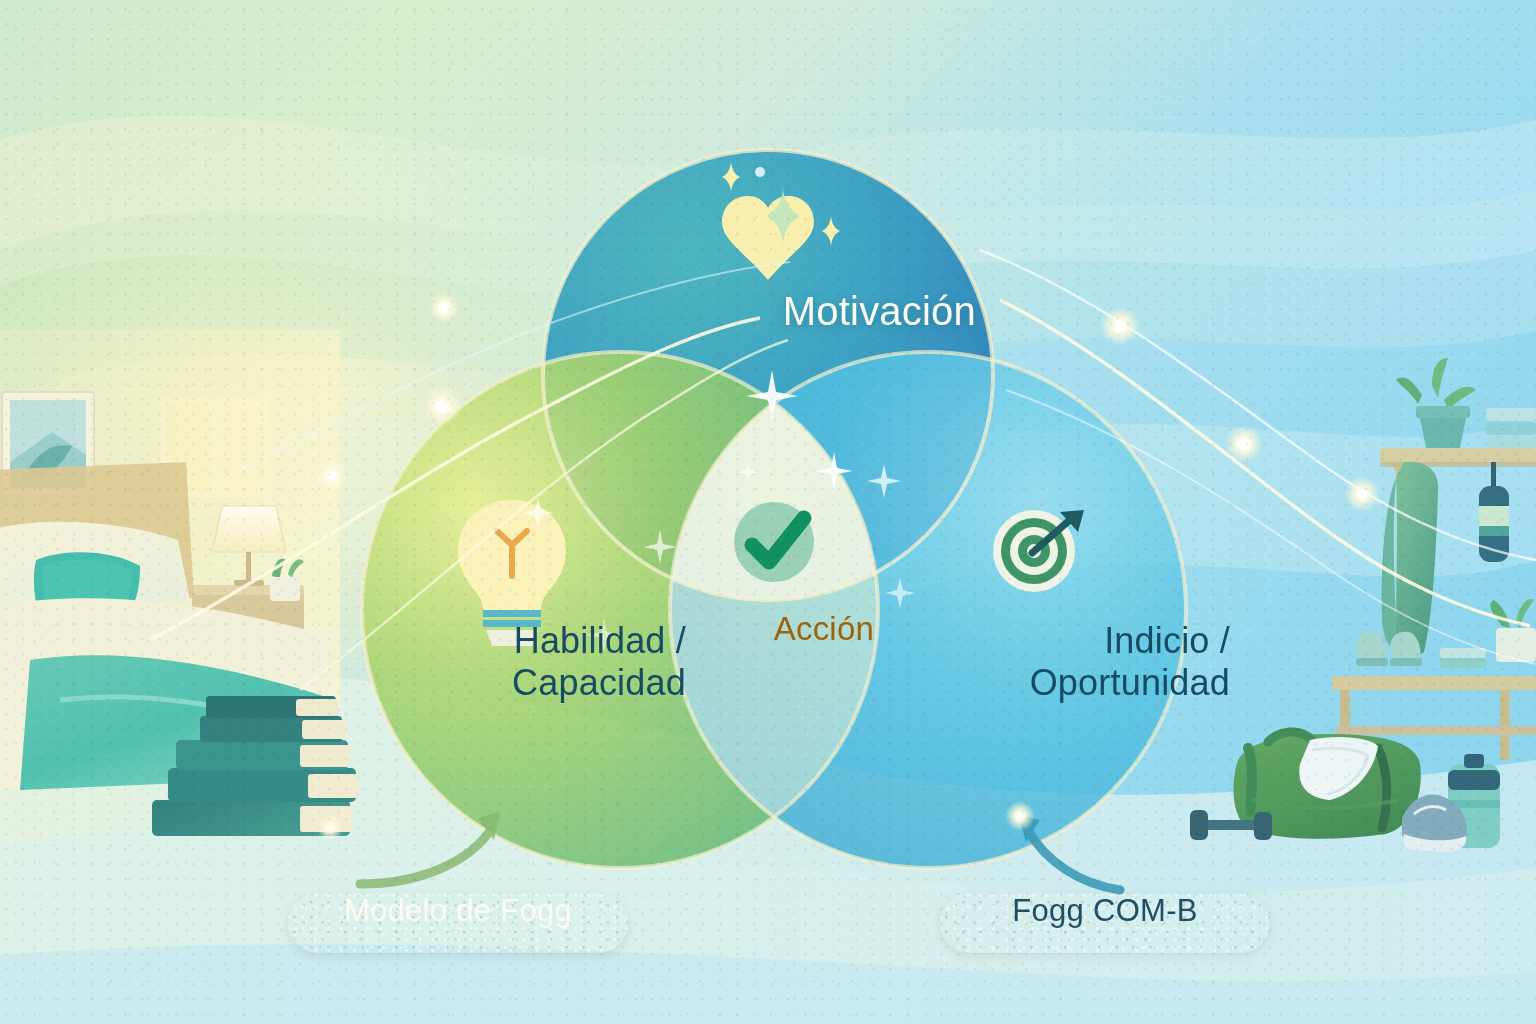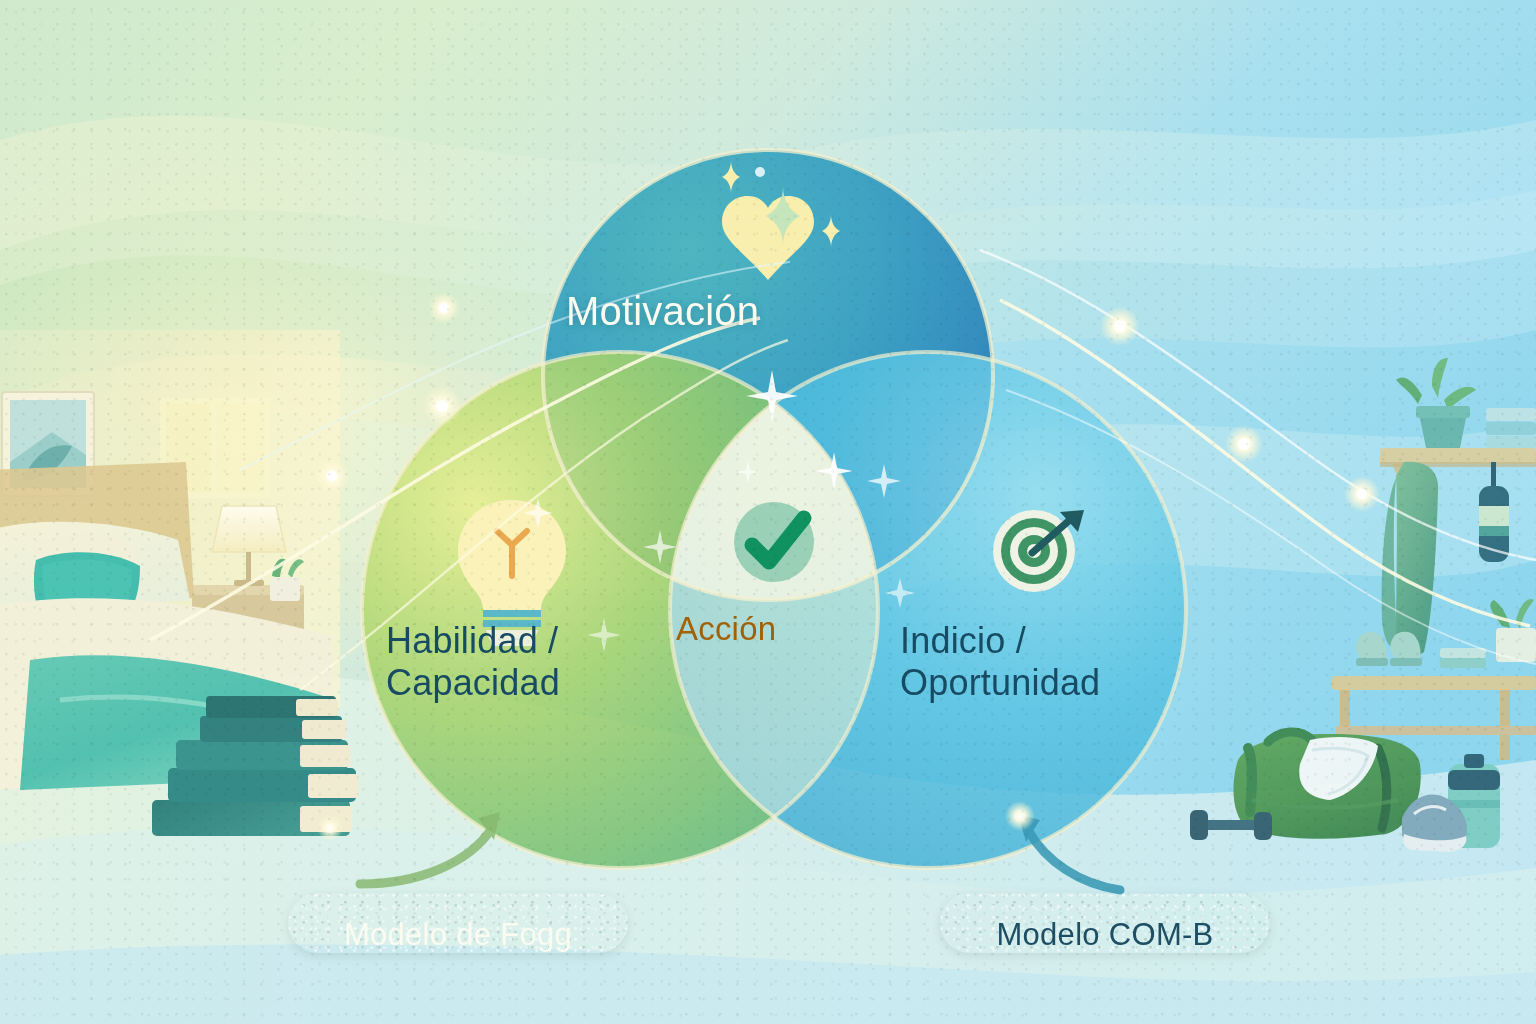--- a/index.html
+++ b/index.html
@@ -16,21 +16,21 @@
   .grain{
     position:absolute;inset:0;
     opacity:.42;
     mix-blend-mode:multiply;
     pointer-events:none;
   }
 
   
   .venn-label{
     position:absolute;
-    text-align:left;
+    text-align:right;
     line-height:1.16;
     letter-spacing:.2px;
     pointer-events:none;
     white-space:pre-line;
   }
   .lbl-motivacion{
     left:566px;top:288px;width:410px;
     font-size:40px;color:#fbfbf0;font-weight:400;
     text-shadow:0 2px 8px rgba(12,60,80,.28);
   }
@@ -43,21 +43,21 @@
     font-size:36px;color:#174b63;
   }
   .lbl-accion{
     left:676px;top:610px;width:198px;
     font-size:33px;color:#a16207;
   }
 
   
   .pill{
     position:absolute;
-    display:flex;align-items:flex-end;justify-content:center;
+    display:flex;align-items:flex-start;justify-content:center;
     border-radius:999px;
     font-size:31px;
     letter-spacing:.3px;
     box-shadow:0 3px 10px rgba(60,90,70,.13);
   }
   .pill-fogg{
     left:288px;top:893px;width:340px;height:60px;
     color:#fbfbf2;
     background:linear-gradient(100deg,#8ec97e 0%,#8ecb7d 45%,#a7d48e 100%);
   }
@@ -457,16 +457,16 @@
   <div class="venn-label lbl-indicio">Indicio /
 Oportunidad</div>
 
   <div class="venn-label lbl-accion">Acción</div>
 
   <div class="pill pill-fogg grain-px">
     <span>Modelo de Fogg</span>
   </div>
 
   <div class="pill pill-comb grain-px">
-    <span>Modelo COM-B</span>
+    <span>Fogg COM-B</span>
   </div>
 
 </div>
 
 </body></html>

